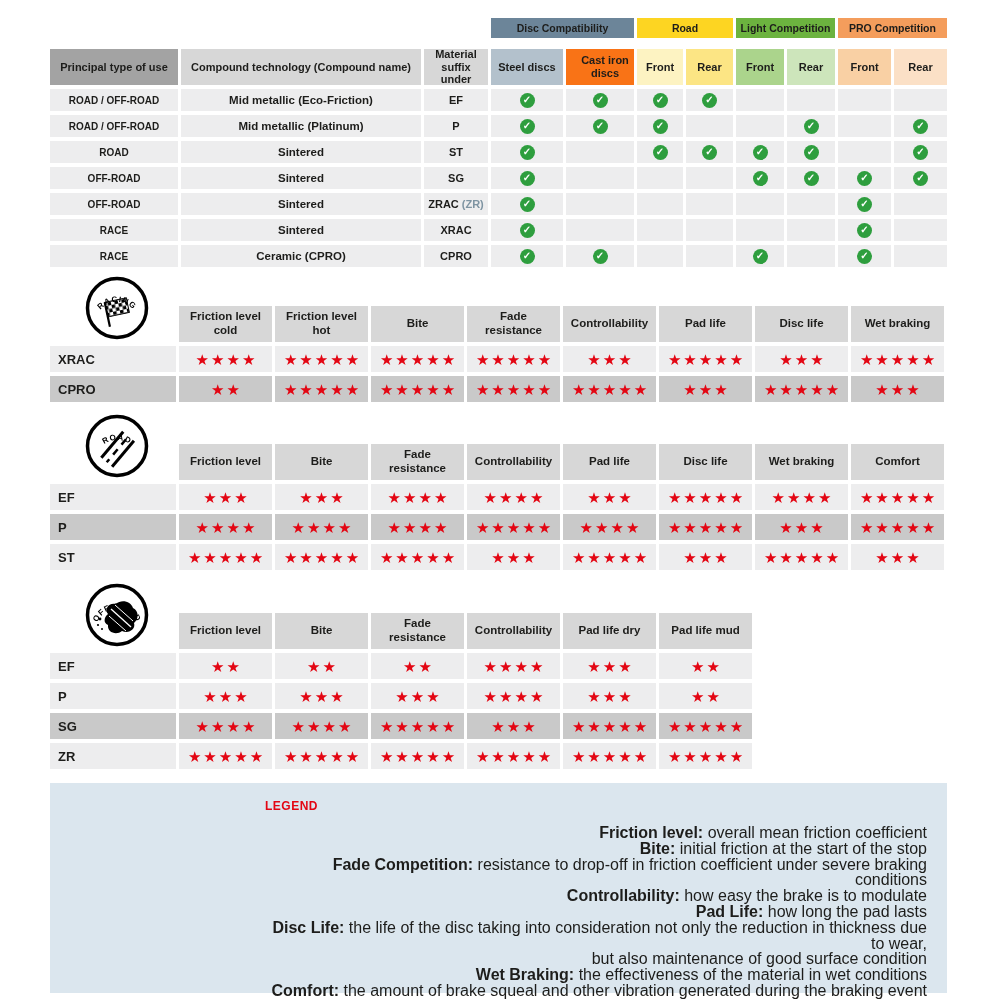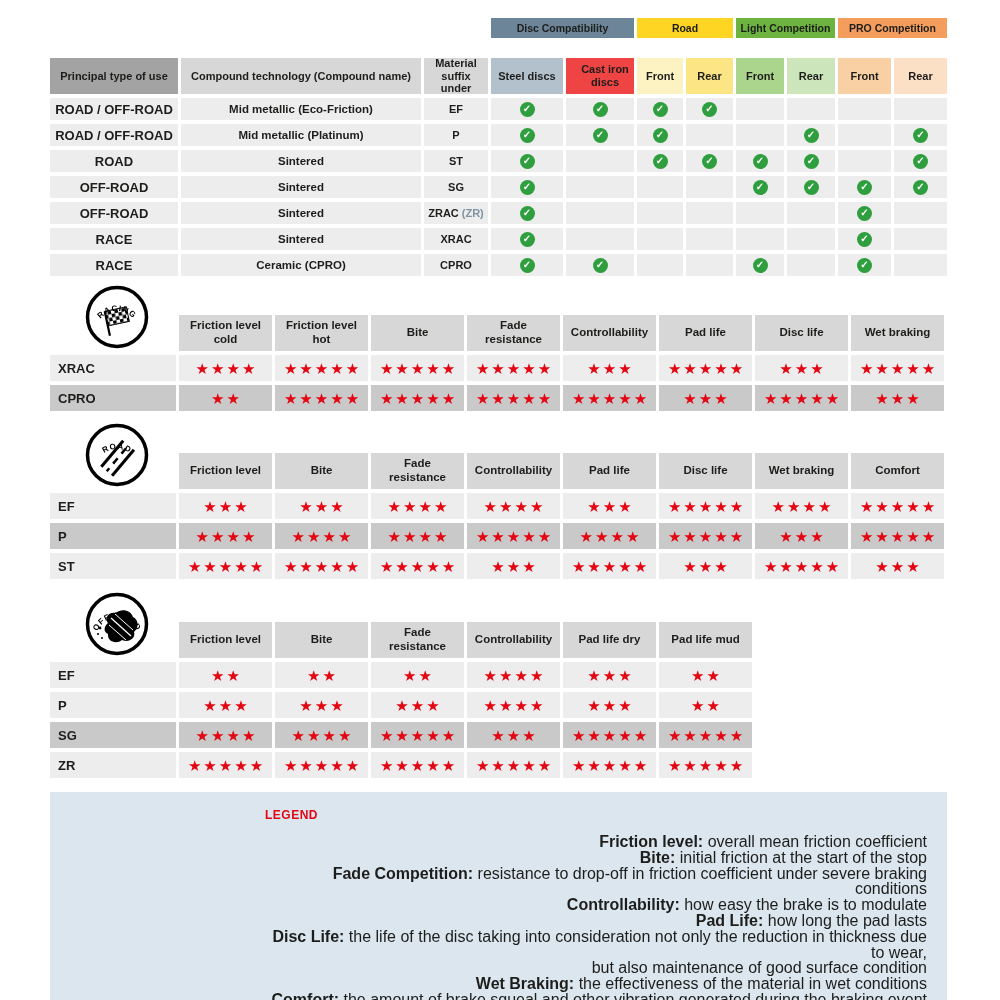--- a/index.html
+++ b/index.html
@@ -2,27 +2,27 @@
 <html><head>
 <meta charset="utf-8">
 <style>
   * { margin:0; padding:0; box-sizing:border-box; }
   html,body { background:#fff; }
   body { width:1000px; height:1000px; font-family:"Liberation Sans", sans-serif; color:#1d1d1b; overflow:hidden; }
   .page { position:relative; width:1000px; height:1000px; padding:18px 50px 0 50px; }
 
   
   .cols { display:grid; grid-template-columns:128px 240px 64px 72px 68px 46px 47px 48px 48px 53px 53px; column-gap:3px; }
-  .group-row { margin-bottom:20px; }
+  .group-row { margin-bottom:11px; }
   .ghead { height:20px; display:flex; align-items:center; justify-content:center; font-size:10.5px; font-weight:bold; }
 
   .compat-grid { row-gap:4px; }
   .compat-grid > div { display:flex; align-items:center; justify-content:center; background:#ededee; text-align:center; }
   .chead { font-size:11px; font-weight:bold; line-height:1.18; padding:0 2px; }
-  .cuse { font-size:13px; font-weight:bold; }
+  .cuse { font-size:10px; font-weight:bold; }
   .ccomp { font-size:11.5px; font-weight:600; }
   .ccode { font-size:11px; font-weight:bold; }
   .code-note { color:#7e94a2; margin-left:3px; font-weight:bold; }
   .check { width:15px; height:15px; border-radius:50%; background:#2e9e3e; color:#fff; font-size:10px;
            font-weight:bold; display:flex; align-items:center; justify-content:center; line-height:1; }
 
   .rating-section { position:relative; }
   .rs-racing { margin-top:39px; }
   .rs-road { margin-top:42px; }
   .rs-offroad { margin-top:43px; }
@@ -53,21 +53,21 @@
       <div class="ghead" style="background: rgb(108, 133, 153); grid-column: 4 / span 2;">Disc Compatibility</div>
       <div class="ghead" style="background: rgb(253, 213, 34); grid-column: 6 / span 2;">Road</div>
       <div class="ghead" style="background: rgb(108, 179, 63); grid-column: 8 / span 2;">Light Competition</div>
       <div class="ghead" style="background: rgb(244, 157, 92); grid-column: 10 / span 2;">PRO Competition</div>
     </div>
   <div class="cols compat-grid" style="grid-template-rows: 36px repeat(7, 22px);">
       <div class="chead" style="background: #a3a3a3;">Principal type of use</div>
       <div class="chead" style="background: rgb(215, 215, 215);">Compound technology (Compound name)</div>
       <div class="chead" style="background: rgb(215, 215, 215);">Material suffix under</div>
       <div class="chead" style="background: rgb(179, 193, 204);">Steel discs</div>
-      <div class="chead" style="background: #ef4444; padding-left: 12px;">Cast iron discs</div>
+      <div class="chead" style="background: #f97316; padding-left: 12px;">Cast iron discs</div>
       <div class="chead" style="background: rgb(253, 243, 194);">Front</div>
       <div class="chead" style="background: rgb(252, 229, 132);">Rear</div>
       <div class="chead" style="background: rgb(171, 212, 140);">Front</div>
       <div class="chead" style="background: rgb(205, 229, 187);">Rear</div>
       <div class="chead" style="background: rgb(249, 208, 164);">Front</div>
       <div class="chead" style="background: rgb(251, 224, 198);">Rear</div>
       <div class="cuse">ROAD / OFF-ROAD</div>
       <div class="ccomp">Mid metallic (Eco-Friction)</div>
       <div class="ccode">EF</div>
       <div class="ccell">

